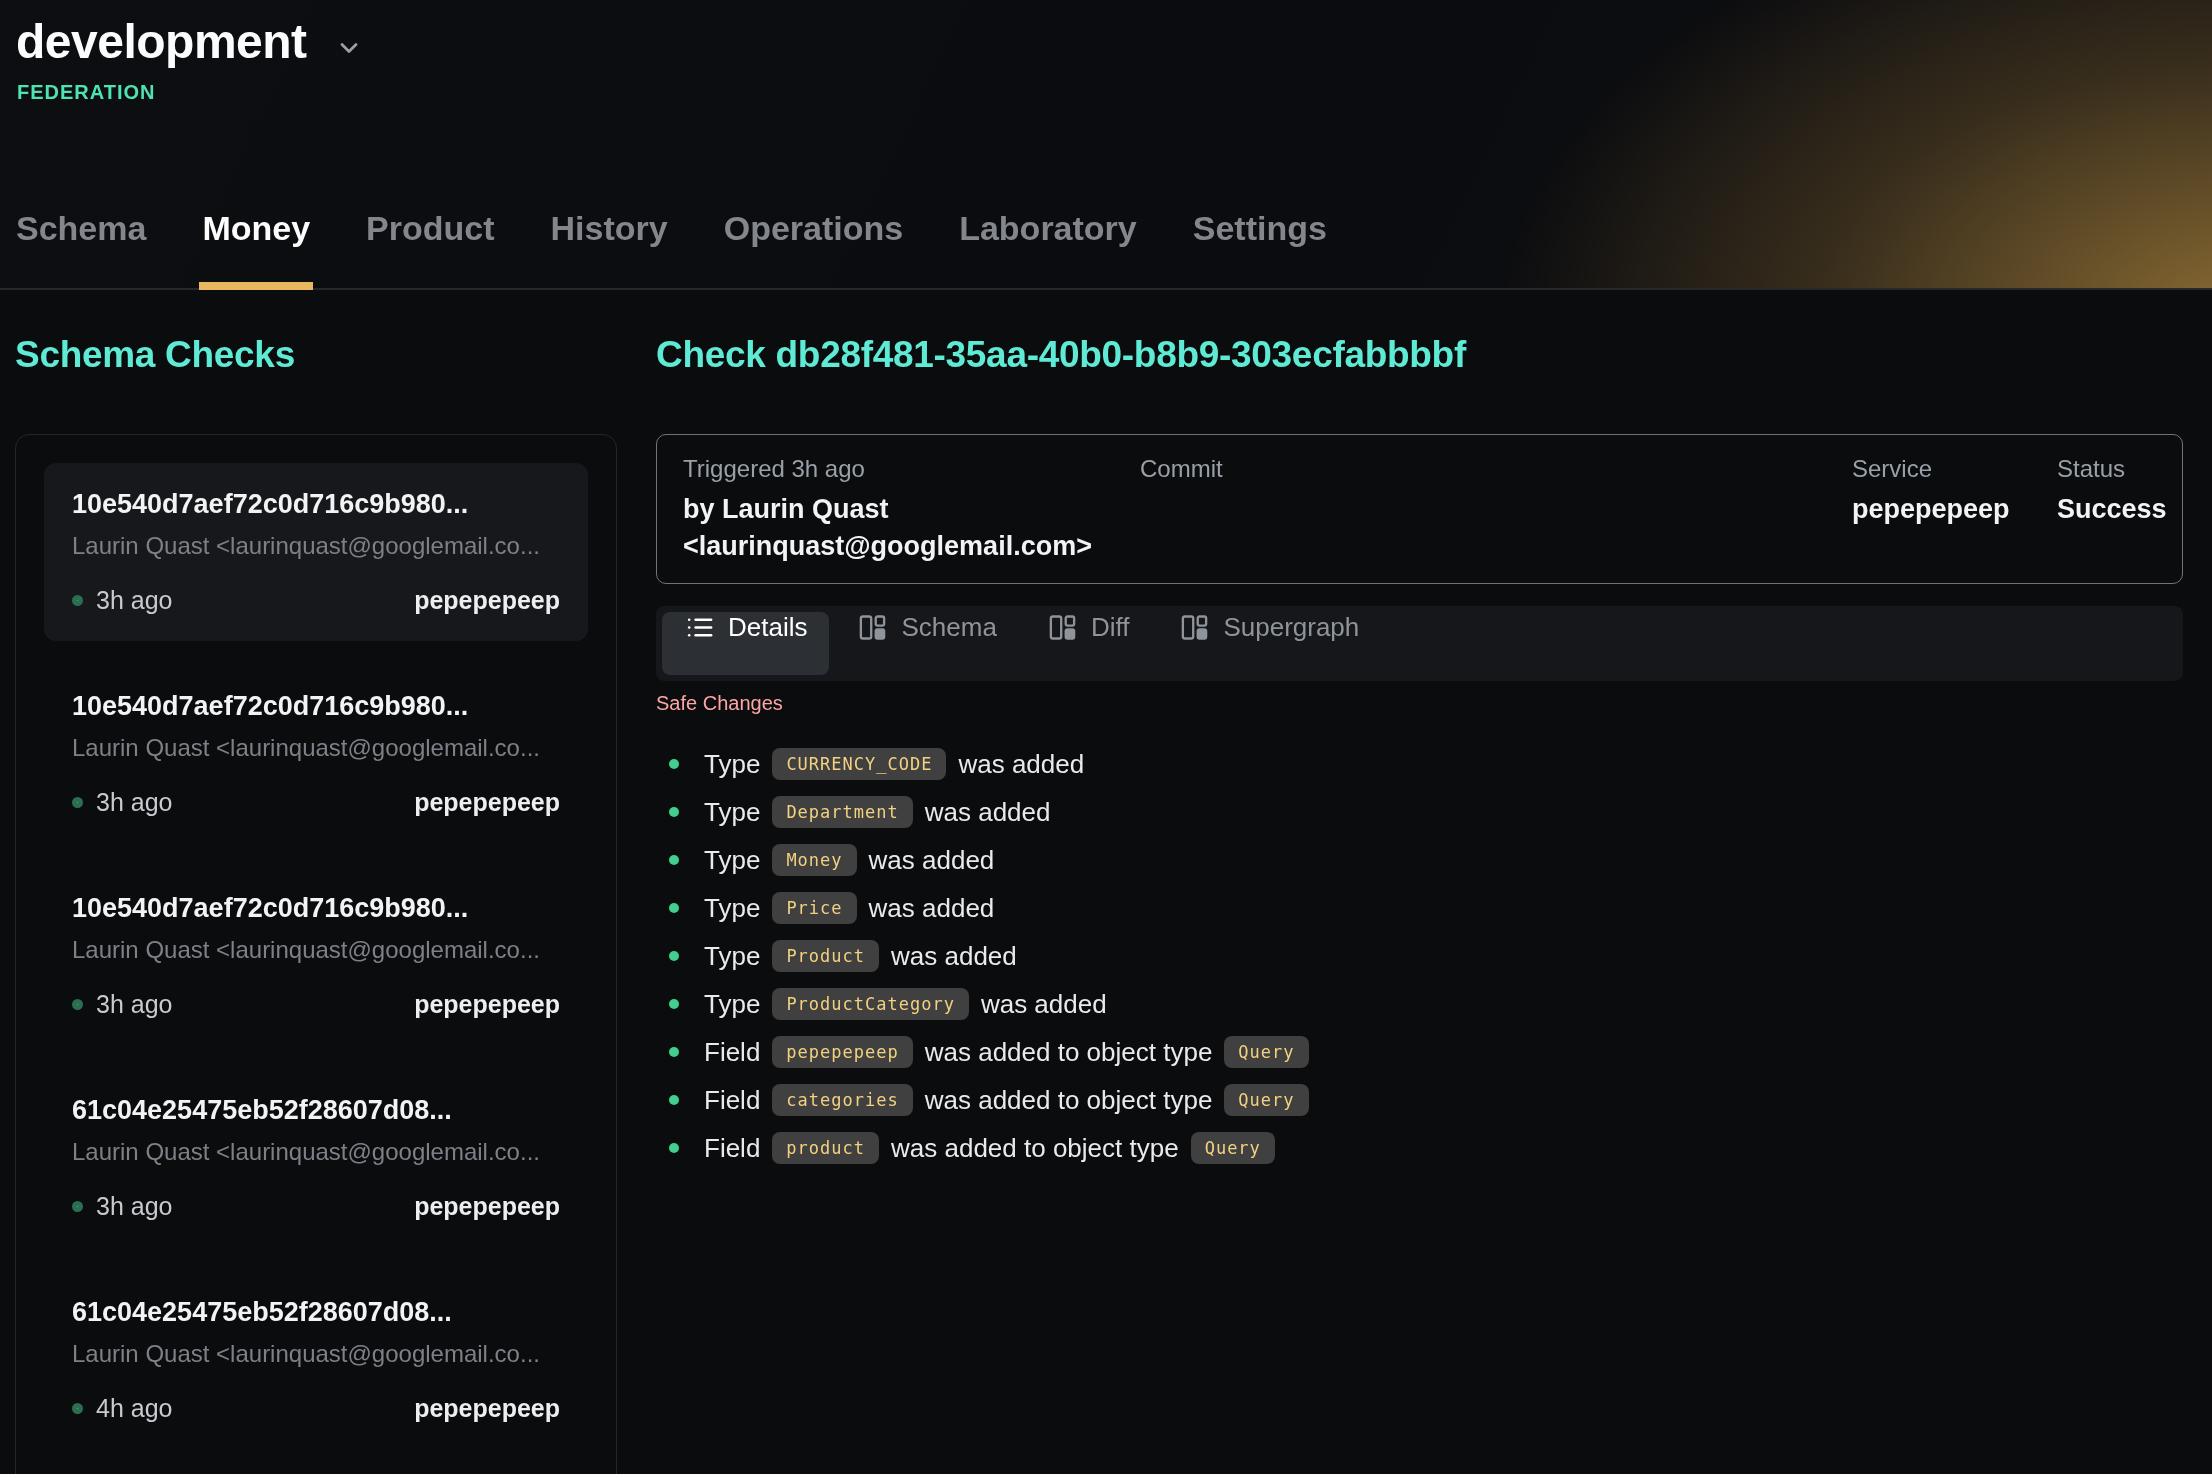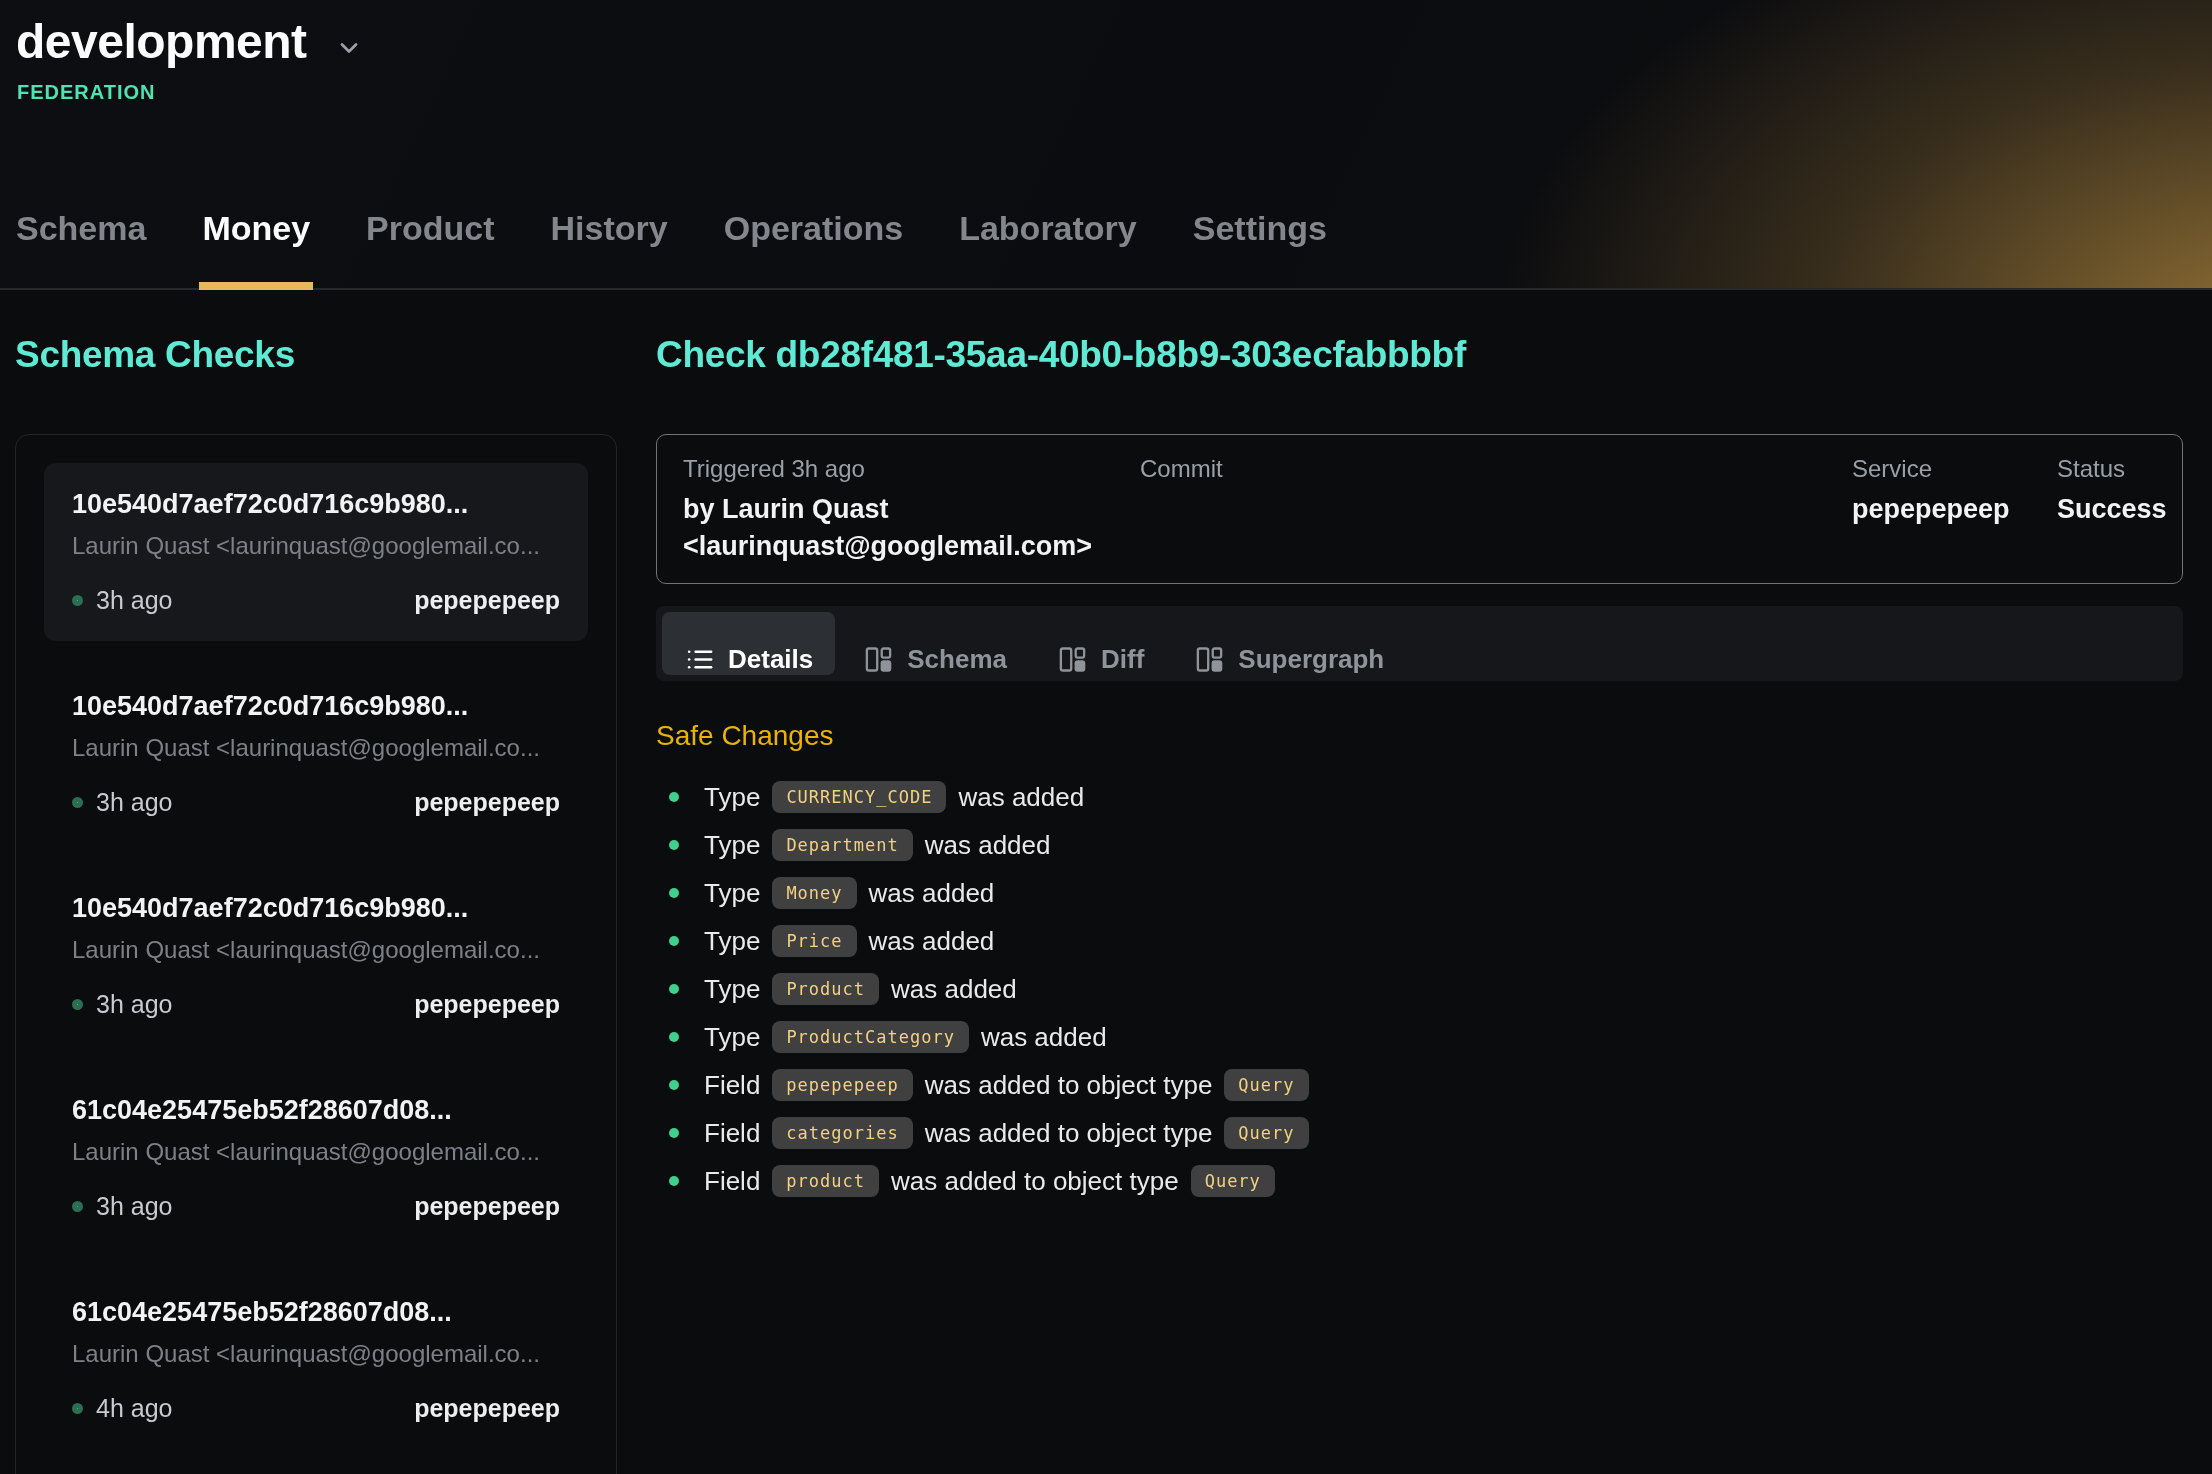--- a/index.html
+++ b/index.html
@@ -48,26 +48,26 @@
   
   .meta-box {
     margin-top:58px; border:1px solid #737373; border-radius:10px;
     padding:20px 26px 18px; display:grid; grid-template-columns:457px 712px 205px 1fr;
   }
   .meta-label { font-size:24px; color:#9aa0a7; line-height:28px; }
   .meta-value { margin-top:8px; font-size:27px; font-weight:700; color:#f2f3f5; line-height:37px; white-space:nowrap; }
 
   
   .view-tabs { margin-top:22px; background:#15171b; border-radius:8px; padding:6px; display:flex; gap:6px; height:75px; }
-  .view-tab { display:flex; align-items:flex-end; gap:13px; padding:0 22px; border-radius:8px; font-size:26px; font-weight:700; color:#8f949b; cursor:pointer; }
+  .view-tab { display:flex; align-items:flex-start; gap:13px; padding:0 22px; border-radius:8px; font-size:26px; font-weight:400; color:#8f949b; cursor:pointer; }
   .view-tab.active { background:#2c2f34; color:#ffffff; }
   .view-tab svg { display:block; }
 
   
-  .changes-title { margin-top:38px; font-size:28px; font-weight:500; color:#eab308; line-height:34px; }
+  .changes-title { margin-top:5px; font-size:20px; font-weight:500; color:#fca5a5; line-height:34px; }
   .changes-list { list-style:none; margin:20px 0 0; padding:0; }
   .change-item { display:flex; align-items:center; height:48px; font-size:26px; color:#e8eaec; white-space:nowrap; }
   .bullet { width:10px; height:10px; border-radius:50%; background:#3fcf8e; margin:0 25px 0 13px; flex:none; }
   .chip {
     font-family:"DejaVu Sans Mono", monospace; font-size:17px; letter-spacing:1px;
     color:#f2d180; background:#404040; border-radius:8px; padding:6px 14px; margin:8px 12px; white-space:nowrap;
   }
 </style>
 </head>
 <body>

